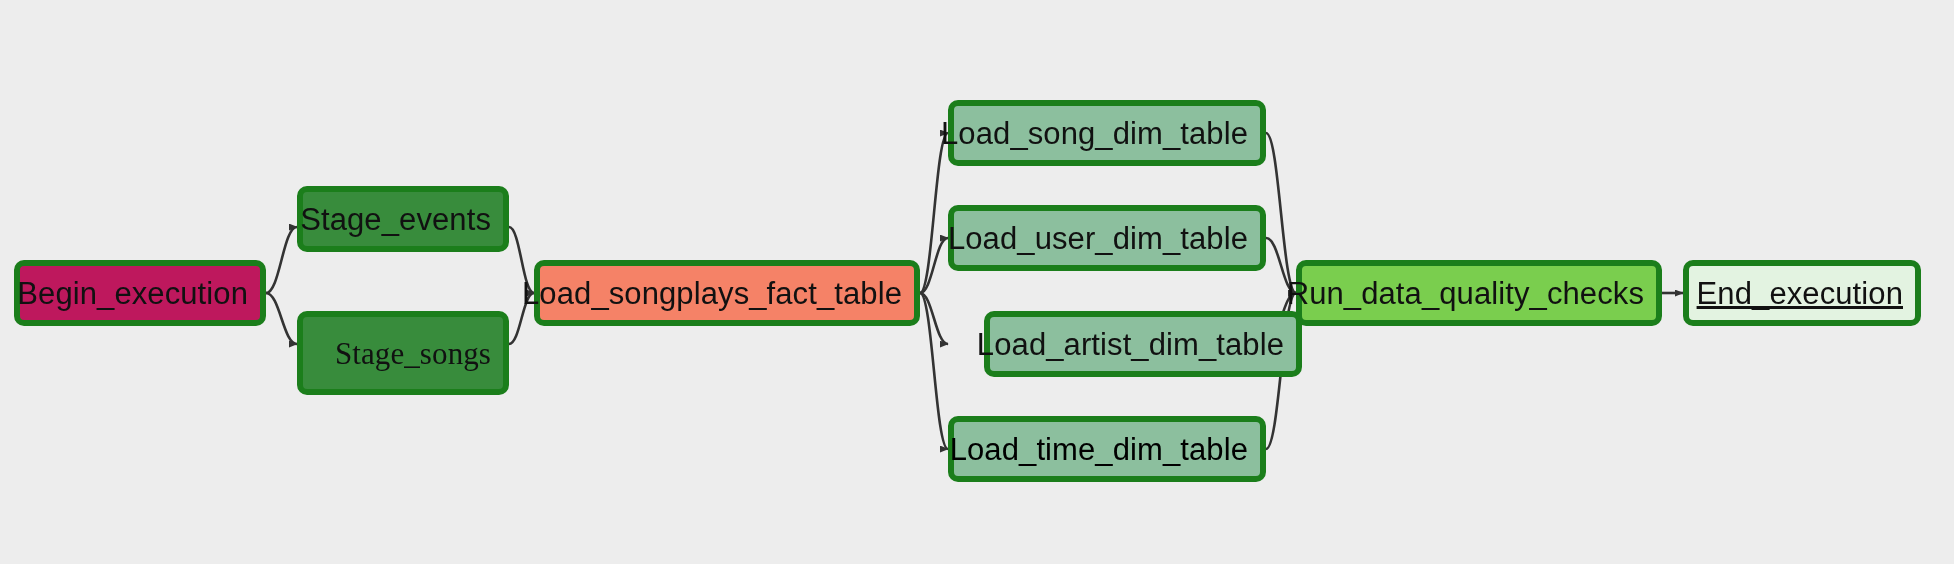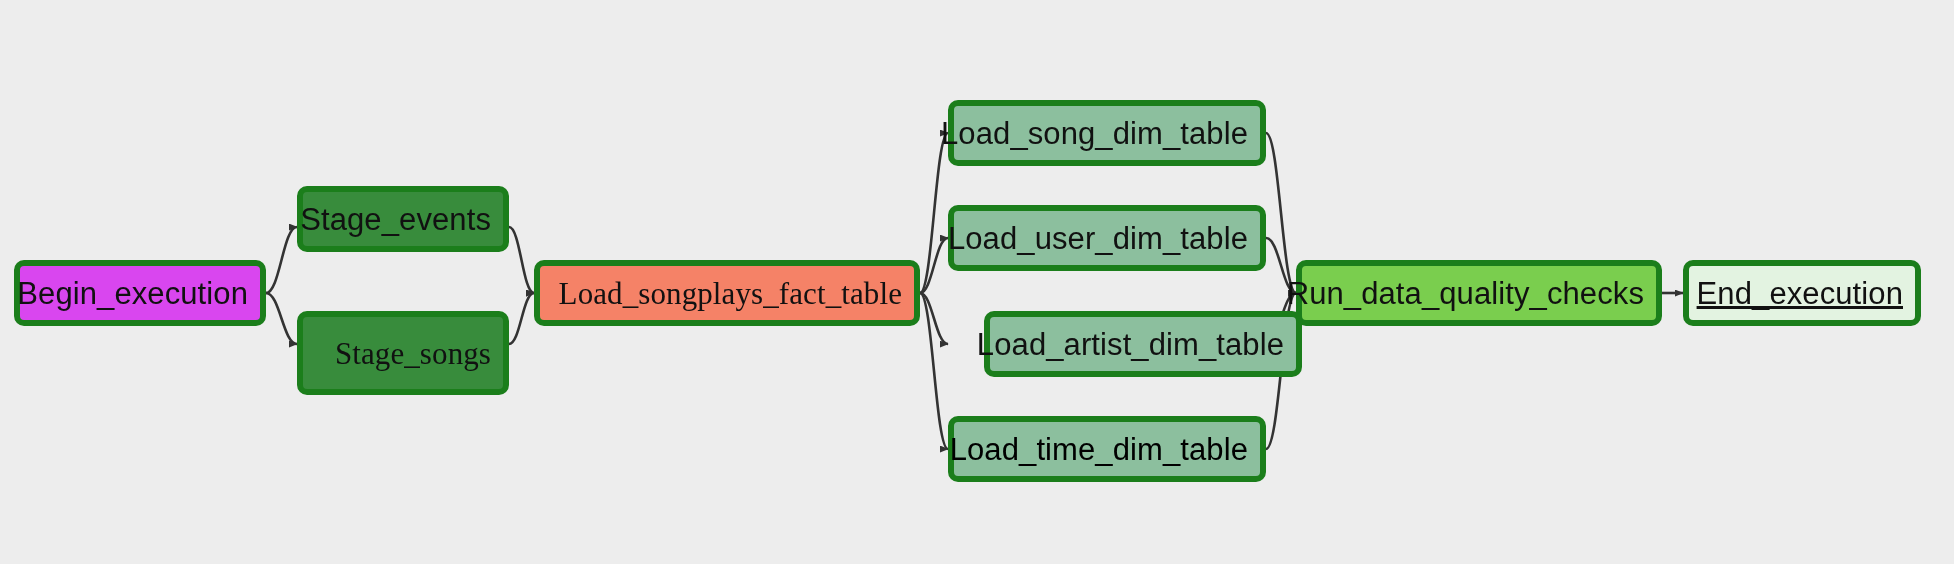--- a/index.html
+++ b/index.html
@@ -68,30 +68,30 @@
         <path d="M920,293 C932.6,293 935.4,344 948,344" fill="none" stroke="#333333" stroke-width="2.6" marker-end="url(#arrowhead)"></path>
         <path d="M920,293 C932.6,293 935.4,449 948,449" fill="none" stroke="#333333" stroke-width="2.6" marker-end="url(#arrowhead)"></path>
         <path d="M1266,133 C1279.5,133 1282.5,293 1296,293" fill="none" stroke="#333333" stroke-width="2.6" marker-end="url(#arrowhead)"></path>
         <path d="M1266,238 C1279.5,238 1282.5,293 1296,293" fill="none" stroke="#333333" stroke-width="2.6" marker-end="url(#arrowhead)"></path>
         <path d="M1266,344 C1279.5,344 1282.5,293 1296,293" fill="none" stroke="#333333" stroke-width="2.6" marker-end="url(#arrowhead)"></path>
         <path d="M1266,449 C1279.5,449 1282.5,293 1296,293" fill="none" stroke="#333333" stroke-width="2.6" marker-end="url(#arrowhead)"></path>
         <path d="M1662,293 C1671.45,293 1673.55,293 1683,293" fill="none" stroke="#333333" stroke-width="2.6" marker-end="url(#arrowhead)"></path>
       </g>
   </svg>
   <div id="node-layer">
-      <div class="node" style="left: 14px; top: 260px; width: 252px; height: 66px; background: #d946ef; border-color: rgb(27, 126, 27); color: rgb(17, 17, 17);">
+      <div class="node" style="left: 14px; top: 260px; width: 252px; height: 66px; background: #be185d; border-color: rgb(27, 126, 27); color: rgb(17, 17, 17);">
         <span class="node-label">Begin_execution</span>
       </div>
       <div class="node" style="left: 297px; top: 186px; width: 212px; height: 66px; background: rgb(56, 140, 60); border-color: rgb(27, 126, 27); color: rgb(17, 17, 17);">
         <span class="node-label">Stage_events</span>
       </div>
       <div class="node" style="left: 297px; top: 311px; width: 212px; height: 84px; background: rgb(56, 140, 60); border-color: rgb(27, 126, 27); color: rgb(17, 17, 17); font-family: Liberation Serif, serif;">
         <span class="node-label">Stage_songs</span>
       </div>
-      <div class="node" style="left: 534px; top: 260px; width: 386px; height: 66px; background: rgb(245, 130, 103); border-color: rgb(27, 126, 27); color: rgb(17, 17, 17); font-family: Liberation Serif, serif;">
+      <div class="node" style="left: 534px; top: 260px; width: 386px; height: 66px; background: rgb(245, 130, 103); border-color: rgb(27, 126, 27); color: rgb(17, 17, 17);">
         <span class="node-label">Load_songplays_fact_table</span>
       </div>
       <div class="node" style="left: 948px; top: 100px; width: 318px; height: 66px; background: rgb(140, 191, 158); border-color: rgb(27, 126, 27); color: rgb(17, 17, 17);">
         <span class="node-label">Load_song_dim_table</span>
       </div>
       <div class="node" style="left: 948px; top: 205px; width: 318px; height: 66px; background: rgb(140, 191, 158); border-color: rgb(27, 126, 27); color: rgb(17, 17, 17);">
         <span class="node-label">Load_user_dim_table</span>
       </div>
       <div class="node" style="left: 948px; top: 311px; width: 318px; height: 66px; background: rgb(140, 191, 158); border-color: rgb(27, 126, 27); color: rgb(17, 17, 17); margin-left: 36px;">
         <span class="node-label">Load_artist_dim_table</span>

